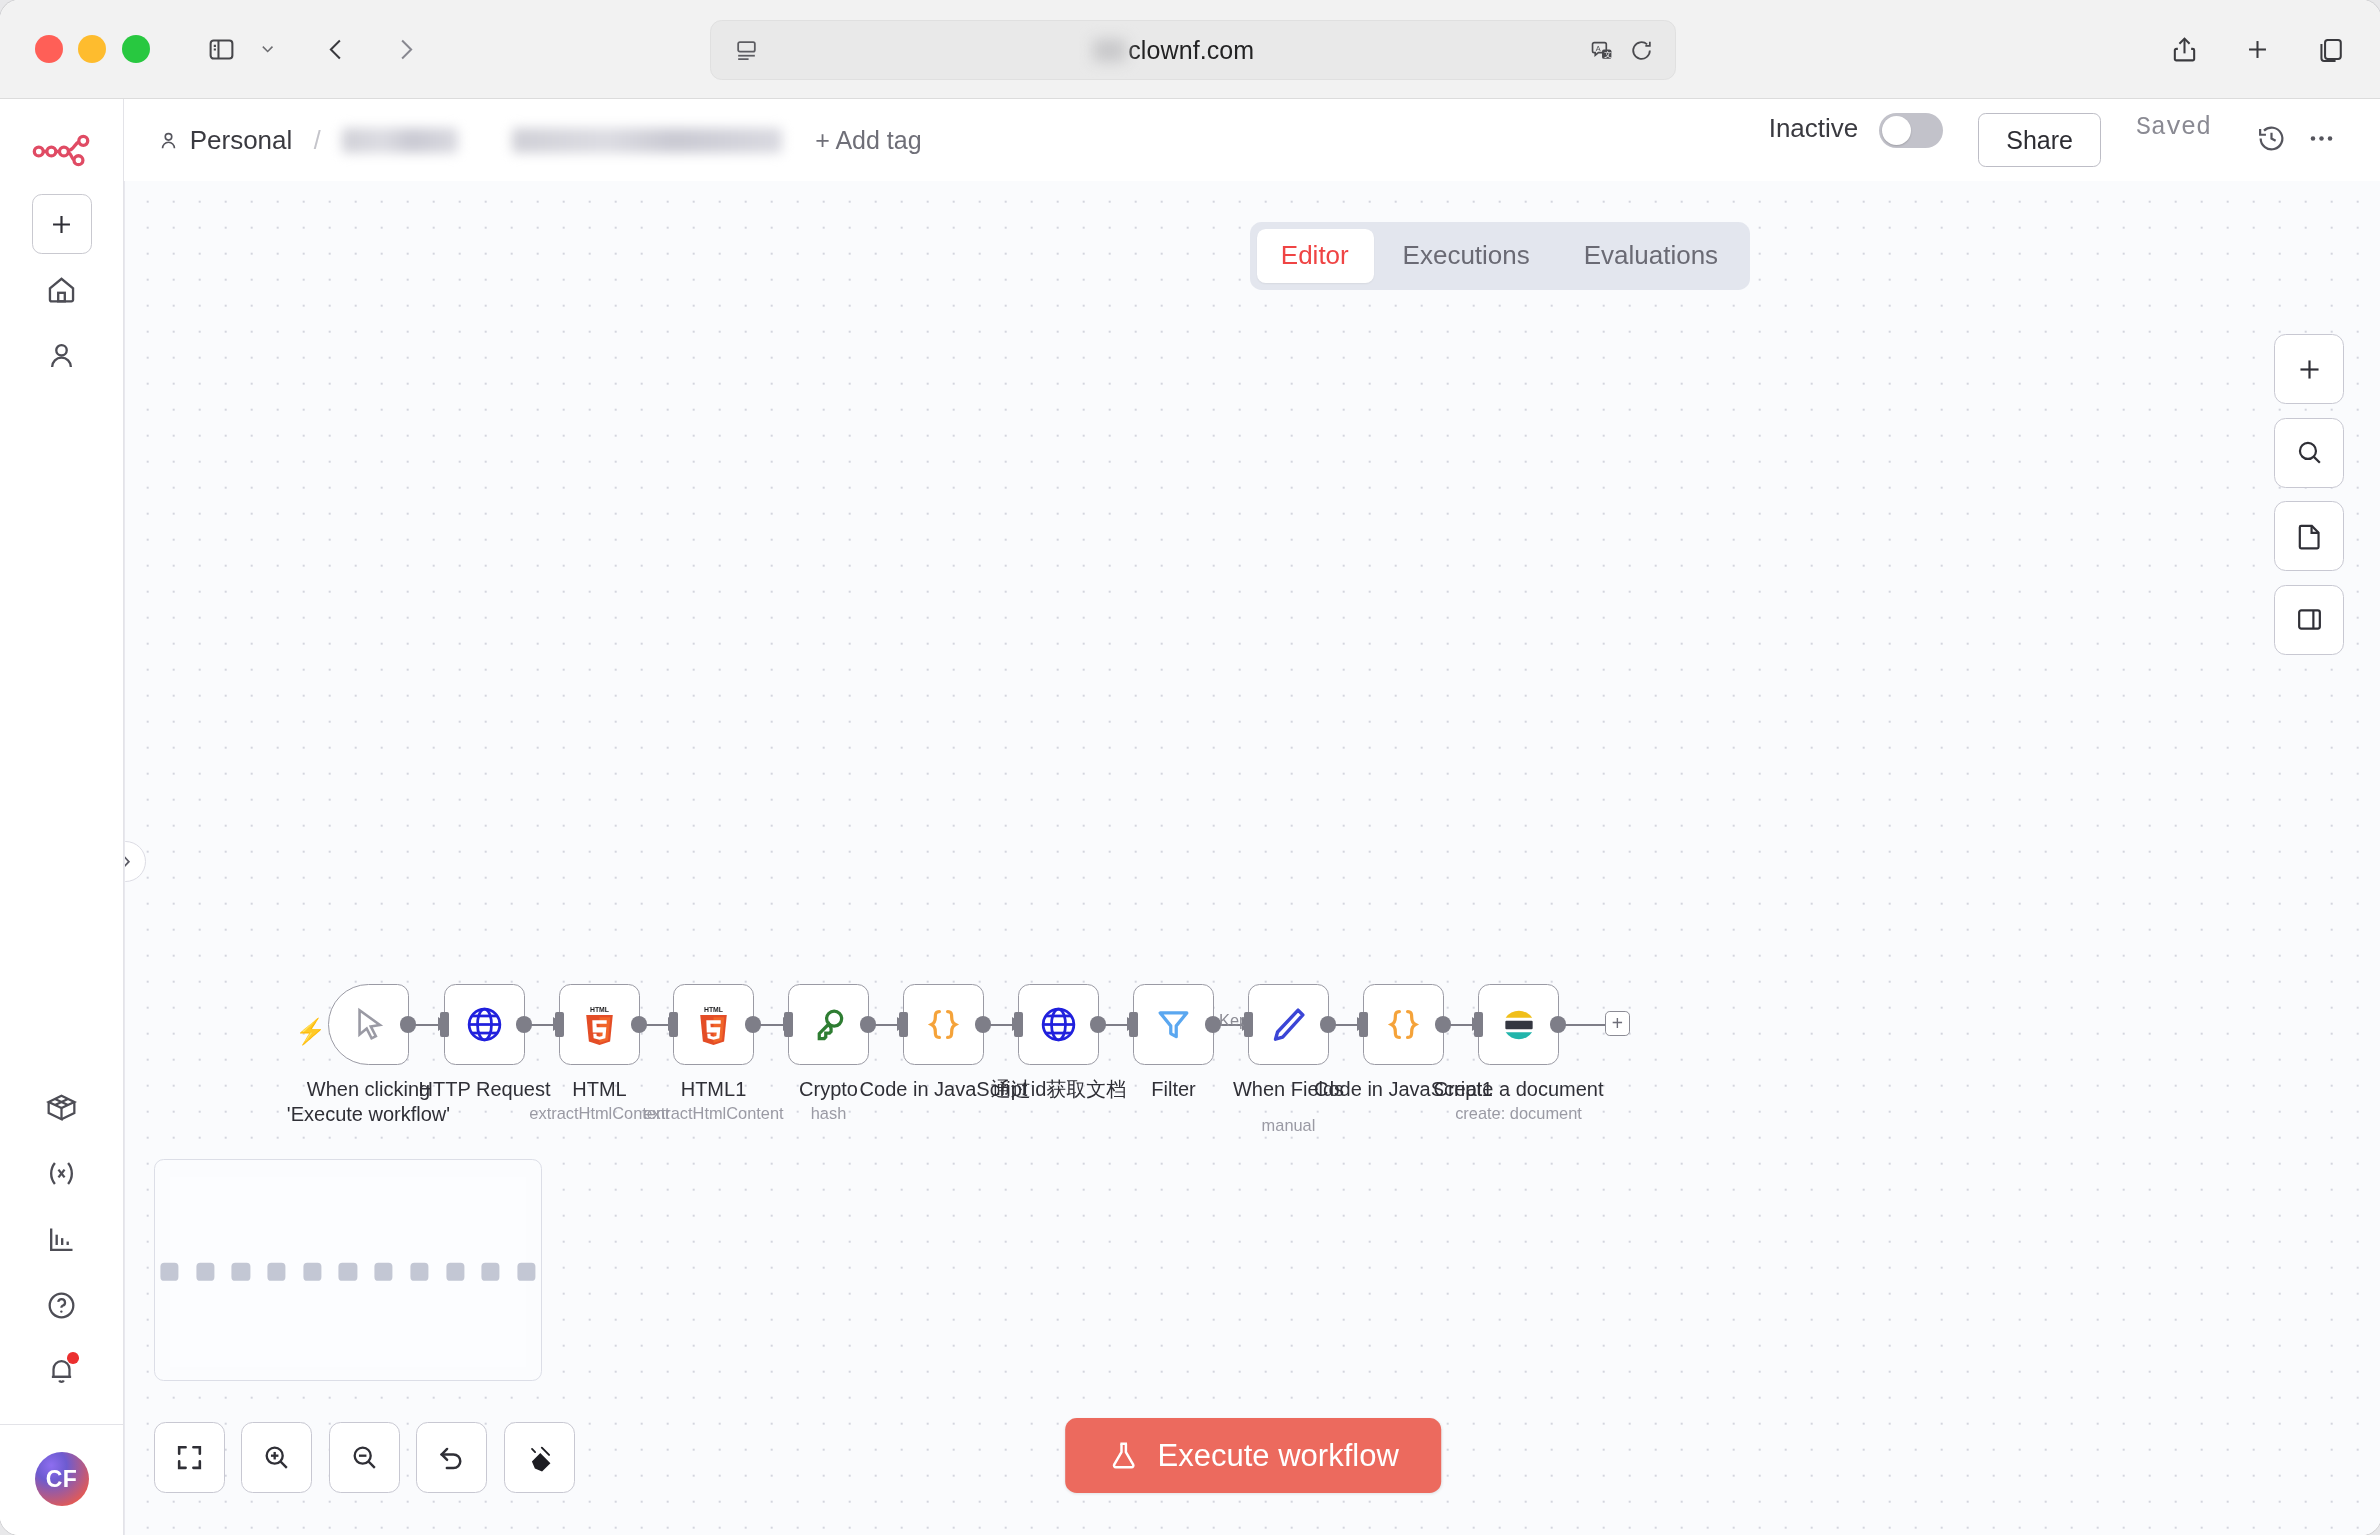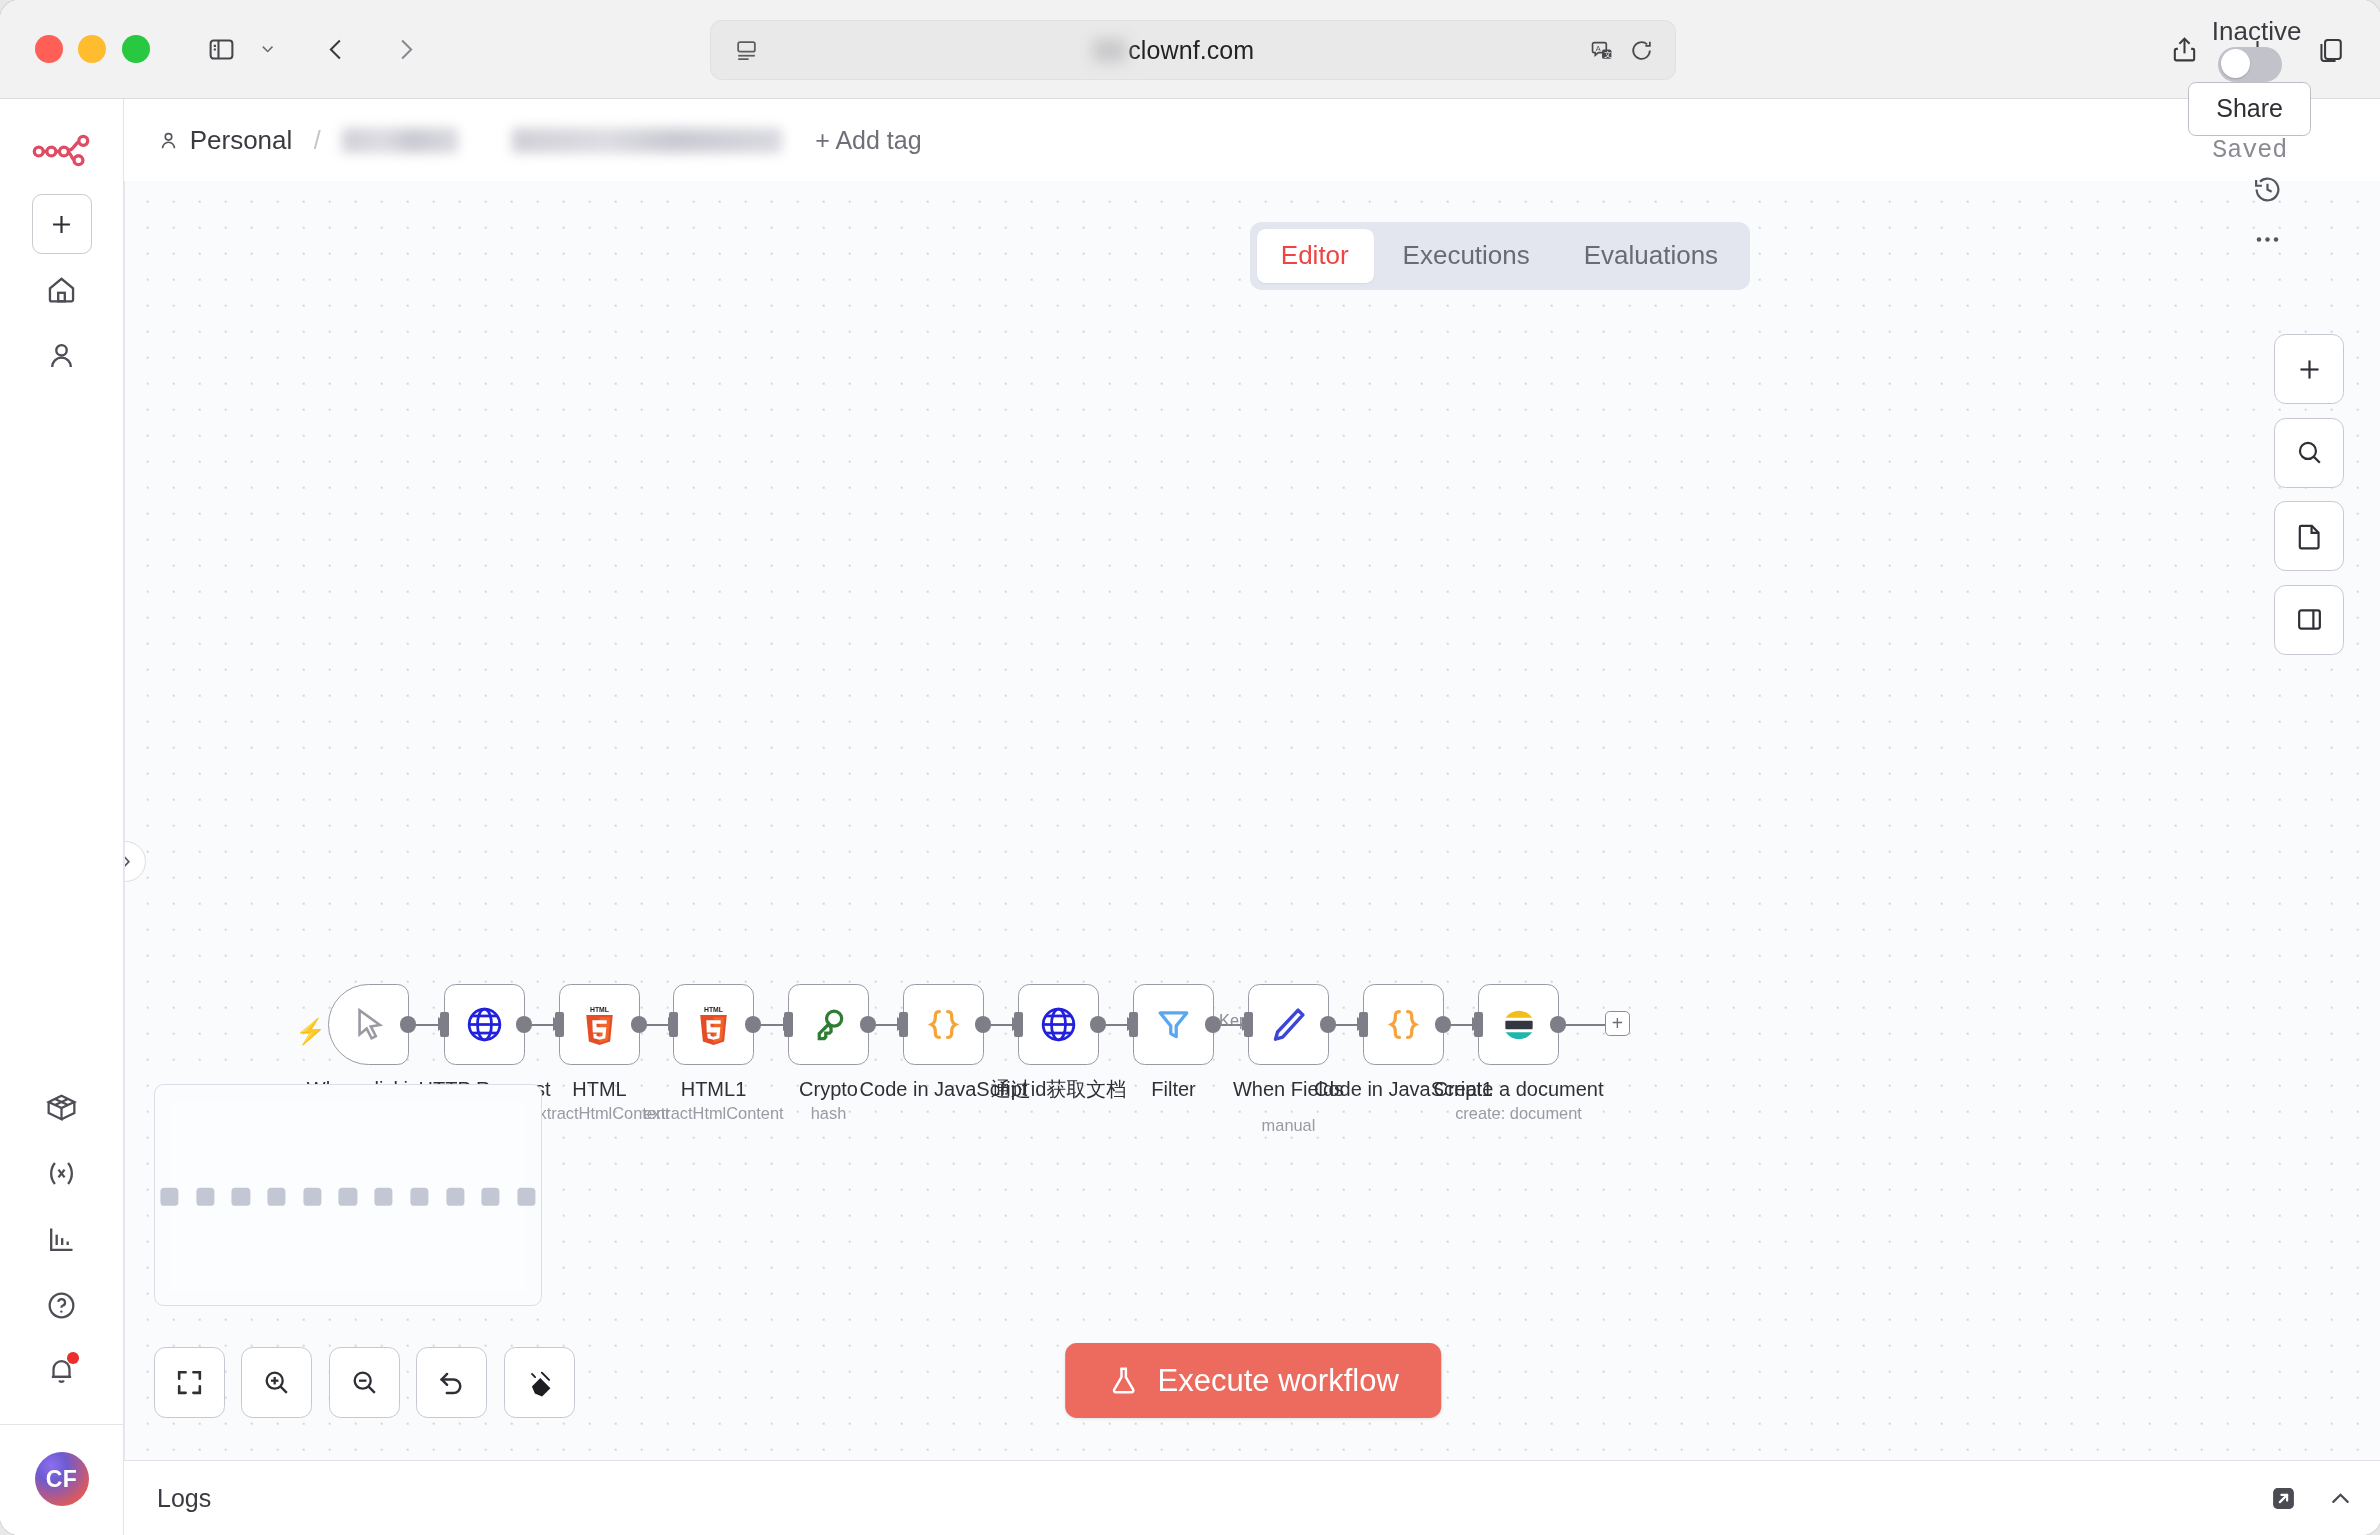--- a/index.html
+++ b/index.html
@@ -118,21 +118,21 @@
   .breadcrumb { display:flex; align-items:center; gap: 8px; font-size: 26px; color: #3a3a40; }
   .crumb-personal { display:flex; align-items:center; gap: 9.7px; color:#3a3a40; }
   .crumb-sep { color:#c4c4ca; margin: 0 13.5px; font-size: 25px;}
   .blurred-text {
     display:inline-block; height: 25px; border-radius: 3.9px;
     background: linear-gradient(90deg,#cfcfd6 0%, #dcdce2 35%, #c9c9d2 60%, #d9d9e0 100%);
     filter: blur(5.8px);
   }
   .add-tag { color: #6f6f78; font-size: 25px; margin-left: 25px; }
 
-  .topbar-right { margin-left: auto; display:flex; align-items:center; gap: 0; flex-direction: column; }
+  .topbar-right { margin-left: auto; display:flex; gap: 0; }
   .inactive-label { font-size: 26px; color: #3a3a40; margin-right: 21px; }
   .toggle {
     width: 64px; height: 35px; border-radius: 17.4px; background: #c2c2ca;
     position: relative; margin-right: 35px;
   }
   .toggle .knob {
     position:absolute; left: 2.9px; top: 2.9px;
     width: 29px; height: 29px; border-radius: 50%; background: #fff;
     box-shadow: 0 1px 1.9px rgba(0,0,0,.18);
   }
@@ -776,37 +776,20 @@
 
         <div class="execute-btn">
           <svg width="33" height="33" viewBox="0 0 24 24" fill="none" stroke="#ffffff" stroke-width="1.8" stroke-linejoin="round">
             <path d="M9.6 3.4h4.8"></path>
               <path d="M10.4 3.4v6.1L5.2 18.4a1.4 1.4 0 0 0 1.2 2.2h11.2a1.4 1.4 0 0 0 1.2-2.2l-5.2-8.9V3.4"></path>
           </svg>
           <span>Execute workflow</span>
         </div>
       </div>
 
-      <div class="logs">
-        <span class="logs-title">Logs</span>
-        <div class="logs-right">
-          <div>
-            <svg width="29" height="29" viewBox="0 0 24 24">
-              <rect x="3.4" y="3.4" width="17.2" height="17.2" rx="3.6" fill="#4b4b53"></rect>
-              <path d="M9 15 15 9" stroke="#fff" stroke-width="1.8" stroke-linecap="round"></path>
-              <polyline points="10.3,9 15,9 15,13.7" fill="none" stroke="#fff" stroke-width="1.8" stroke-linecap="round" stroke-linejoin="round"></polyline>
-            </svg>
-          </div>
-          <div>
-            <svg width="27" height="27" viewBox="0 0 24 24" fill="none" stroke="#4a4a52" stroke-width="1.9" stroke-linecap="round">
-                <polyline points="5.6,15 12,8.6 18.4,15"></polyline>
-              </svg>
-          </div>
-        </div>
-      </div>
 
     </div>
   </div>
 
   <div class="tabs" style="left:1250px;transform:none;top:222px">
     <div class="tab active"><span>Editor</span></div>
     <div class="tab"><span>Executions</span></div>
     <div class="tab"><span>Evaluations</span></div>
   </div>
 

